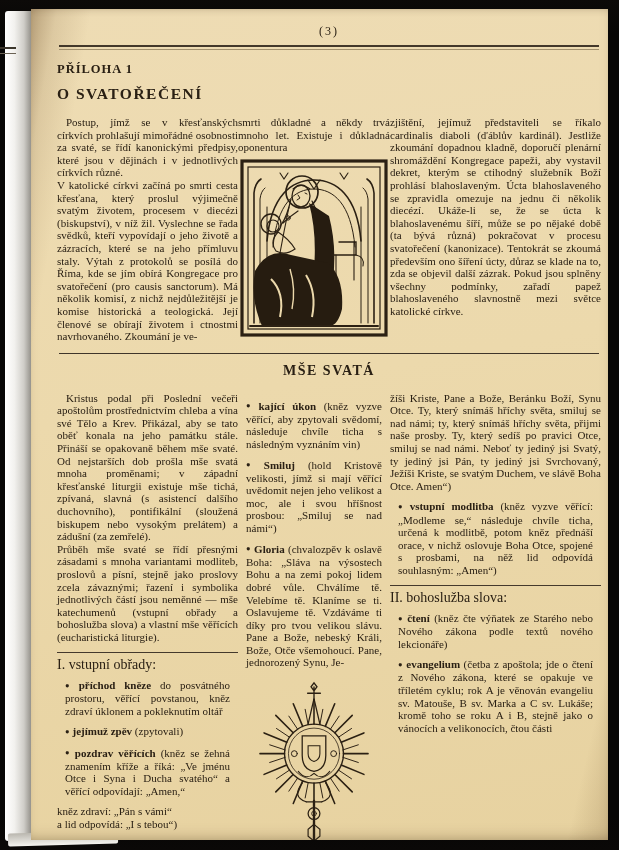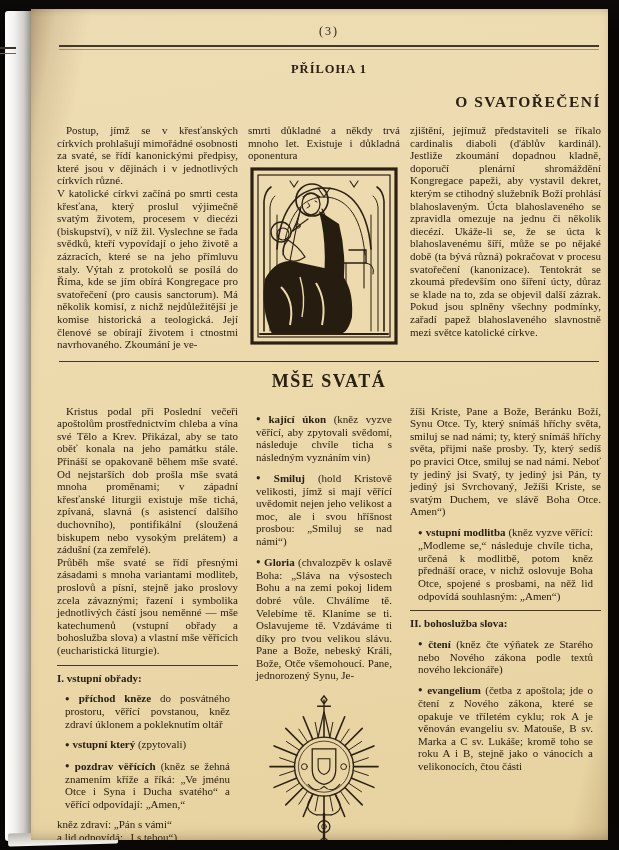--- a/index.html
+++ b/index.html
@@ -29,33 +29,33 @@
     background:
       linear-gradient(100deg, rgba(96,64,28,.38) 0px, rgba(96,64,28,.12) 26px, rgba(0,0,0,0) 60px),
       linear-gradient(283deg, rgba(90,60,25,.18) 0px, rgba(0,0,0,0) 40px),
       linear-gradient(170deg,#eedcb4 0%,#ecd9ac 45%,#e7d2a0 100%);
     box-shadow:inset 0 -8px 16px -10px rgba(60,38,14,.5), inset 0 6px 10px -8px rgba(60,38,14,.4);
     overflow:hidden;
   }
   .content{position:absolute;left:26px;right:7px;top:13px;bottom:6px;}
   .page-number{ text-align:center;font-size:12px;letter-spacing:2px;margin:2px 0 6px;}
   .top-rule{height:2px;border-top:2px solid #43382a;border-bottom:1px solid #a2916f;margin:0 2px;}
-  .kicker{text-align:center;font-weight:bold;font-size:12.5px;letter-spacing:1px;margin-top:12px;}
-  .big-title{text-align:right;font-weight:bold;font-size:15.5px;letter-spacing:1.5px;margin-top:16px;}
-  .cols{display:flex;gap:10px;margin-top:13px;}
+  .kicker{font-weight:bold;font-size:12.5px;letter-spacing:1px;margin-top:12px;}
+  .big-title{text-align:left;font-weight:bold;font-size:15.5px;letter-spacing:1.5px;margin-top:8px;}
+  .cols{display:flex;margin-top:13px;}
   .col-a{width:181px;flex:0 0 auto;}
   .col-b{width:152px;flex:0 0 auto;}
   .col-c{flex:1 1 auto;min-width:0;}
   p{margin:0;font-size:11px;line-height:12.6px;text-align:justify;}
   p.indent{text-indent:9px;}
   .fig{display:block;margin:5px auto 0;}
   .mid-rule{height:0;border-top:1.6px solid #3f352a;margin:10px 2px 0;}
-  .section-title{text-align:center;font-weight:bold;font-size:18px;letter-spacing:1.5px;margin-top:9px;}
+  .section-title{text-align:center;font-weight:bold;font-size:14px;letter-spacing:1.5px;margin-top:9px;}
   .col-rule{border-top:1.4px solid #44392c;margin:8px 0 6px;}
-  .subhead{font-size:11px;font-weight:bold;margin:0 0 6px;}
+  .subhead{font-size:14px;font-weight:normal;margin:0 0 6px;}
   .item{margin:8px;}
   .bullet{font-size:7.5px;vertical-align:1.5px;margin-right:3px;}
   .plainline{text-align:left;}
   svg{display:block;}
   .ink{stroke:#2b2013;fill:none;stroke-linecap:round;}
   .inkfill{fill:#261c10;stroke:none;}
 </style>
 </head>
 <body>
 
@@ -134,21 +134,21 @@
       <div class="mid-rule"></div>
       <div class="section-title">MŠE SVATÁ</div>
 
       <div class="cols">
         <div class="col-a">
           <p class="indent">Kristus podal při Poslední večeři apoštolům prostřednictvím chleba a vína své Tělo a Krev. Přikázal, aby se tato oběť konala na jeho památku stále. Přináší se opakovaně během mše svaté. Od nejstarších dob prošla mše svatá mnoha proměnami; v západní křesťanské liturgii existuje mše tichá, zpívaná, slavná (s asistencí dalšího duchovního), pontifikální (sloužená biskupem nebo vysokým prelátem) a zádušní (za zemřelé).</p>
           <p>Průběh mše svaté se řídí přesnými zásadami s mnoha variantami modliteb, proslovů a písní, stejně jako proslovy zcela závaznými; řazení i symbolika jednotlivých částí jsou neměnné — mše katechumenů (vstupní obřady a bohoslužba slova) a vlastní mše věřících (eucharistická liturgie).</p>
           <div class="col-rule"></div>
           <p class="subhead">I. vstupní obřady:</p>
           <p class="item"><span class="bullet">●</span><b>příchod kněze</b><span> do posvátného prostoru, věřící povstanou, kněz zdraví úklonem a pokleknutím oltář</span></p>
-          <p class="item"><span class="bullet">●</span><b>vstupní který</b><span> (zpytovali)</span></p>
+          <p class="item"><span class="bullet">●</span><b>jejímuž zpěv</b><span> (zpytovali)</span></p>
           <p class="item"><span class="bullet">●</span><b>pozdrav věřících</b><span> (kněz se žehná znamením kříže a říká: „Ve jménu Otce i Syna i Ducha svatého“ a věřící odpovídají: „Amen,“</span></p>
           <p class="plainline">kněz zdraví: „Pán s vámi“</p>
           <p class="plainline">a lid odpovídá: „I s tebou“)</p>
         </div>
 
         <div class="col-b">
           <p class="item"><span class="bullet">●</span><b>kající úkon</b><span> (kněz vyzve věřící, aby zpytovali svědomí, následuje chvíle ticha s následným vyznáním vin)</span></p>
           <p class="item"><span class="bullet">●</span><b>Smiluj</b><span> (hold Kristově velikosti, jímž si mají věřící uvědomit nejen jeho velikost a moc, ale i svou hříšnost prosbou: „Smiluj se nad námi“)</span></p>
           <p class="item"><span class="bullet">●</span><b>Gloria</b><span> (chvalozpěv k oslavě Boha: „Sláva na výsostech Bohu a na zemi pokoj lidem dobré vůle. Chválíme tě. Velebíme tě. Klaníme se ti. Oslavujeme tě. Vzdáváme ti díky pro tvou velikou slávu. Pane a Bože, nebeský Králi, Bože, Otče všemohoucí. Pane, jednorozený Synu, Je-</span></p>
 

